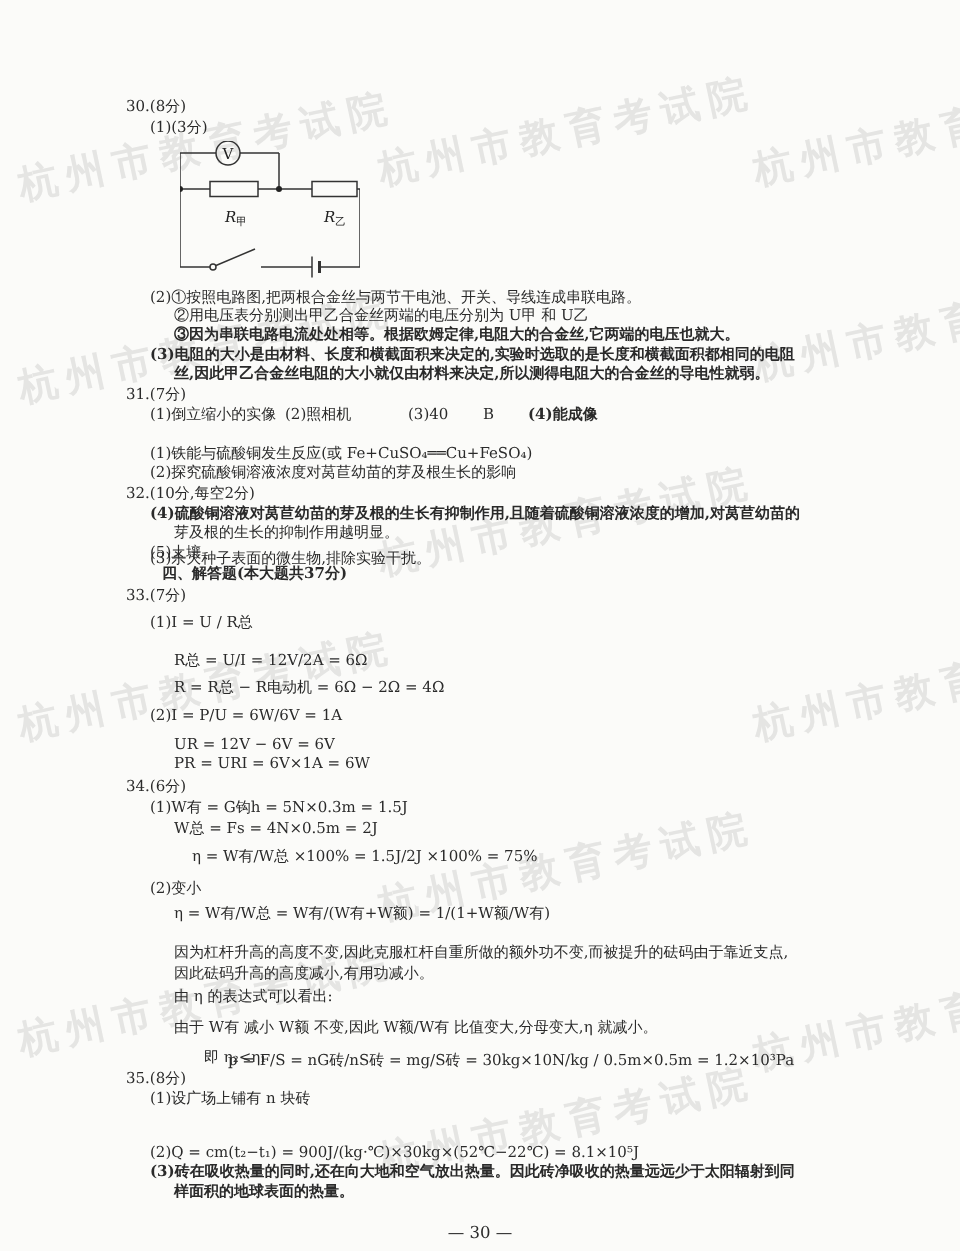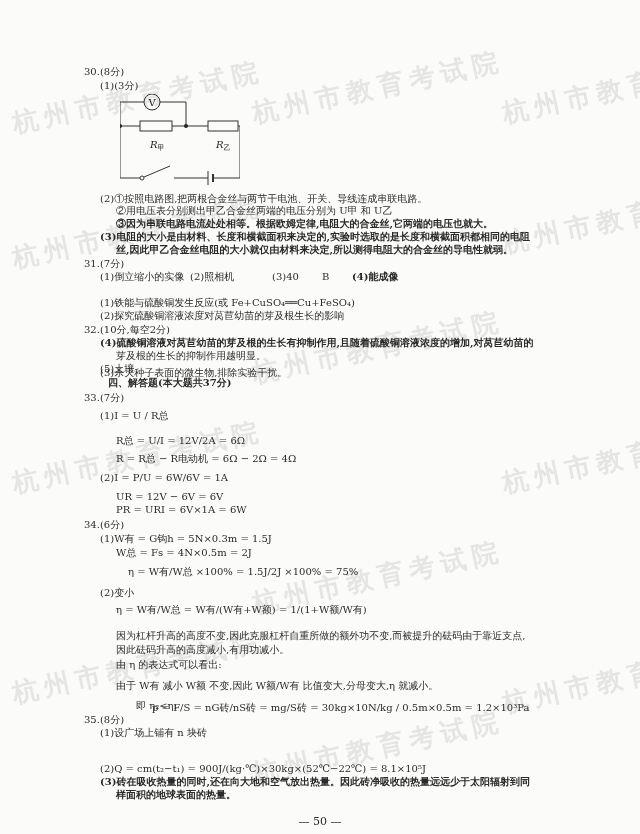--- a/index.html
+++ b/index.html
@@ -110,13 +110,13 @@
 <div class="ln" style="left:116px;top:680px;">由于 W有 减小 W额 不变,因此 W额/W有 比值变大,分母变大,η 就减小。</div>
 <div class="ln" style="left:116px;top:700px;margin-left:20px;">即 η₂&lt;η₁</div>
 
 <div class="ln" style="left:84px;top:714px;">35.(8分)</div>
 <div class="ln" style="left:100px;top:727px;">(1)设广场上铺有 n 块砖</div>
 <div class="ln" style="left:116px;top:702px;margin-left:36px;">p = F/S = nG砖/nS砖 = mg/S砖 = 30kg×10N/kg / 0.5m×0.5m = 1.2×10³Pa</div>
 <div class="ln" style="left:100px;top:763px;">(2)Q = cm(t₂−t₁) = 900J/(kg·℃)×30kg×(52℃−22℃) = 8.1×10⁵J</div>
 <div class="ln b" style="left:100px;top:776px;">(3)砖在吸收热量的同时,还在向大地和空气放出热量。因此砖净吸收的热量远远少于太阳辐射到同</div>
 <div class="ln b" style="left:116px;top:789px;">样面积的地球表面的热量。</div>
 
-<div class="page-num">— 50 —</div>
+<div class="page-num">— 30 —</div>
 
 </body></html>

